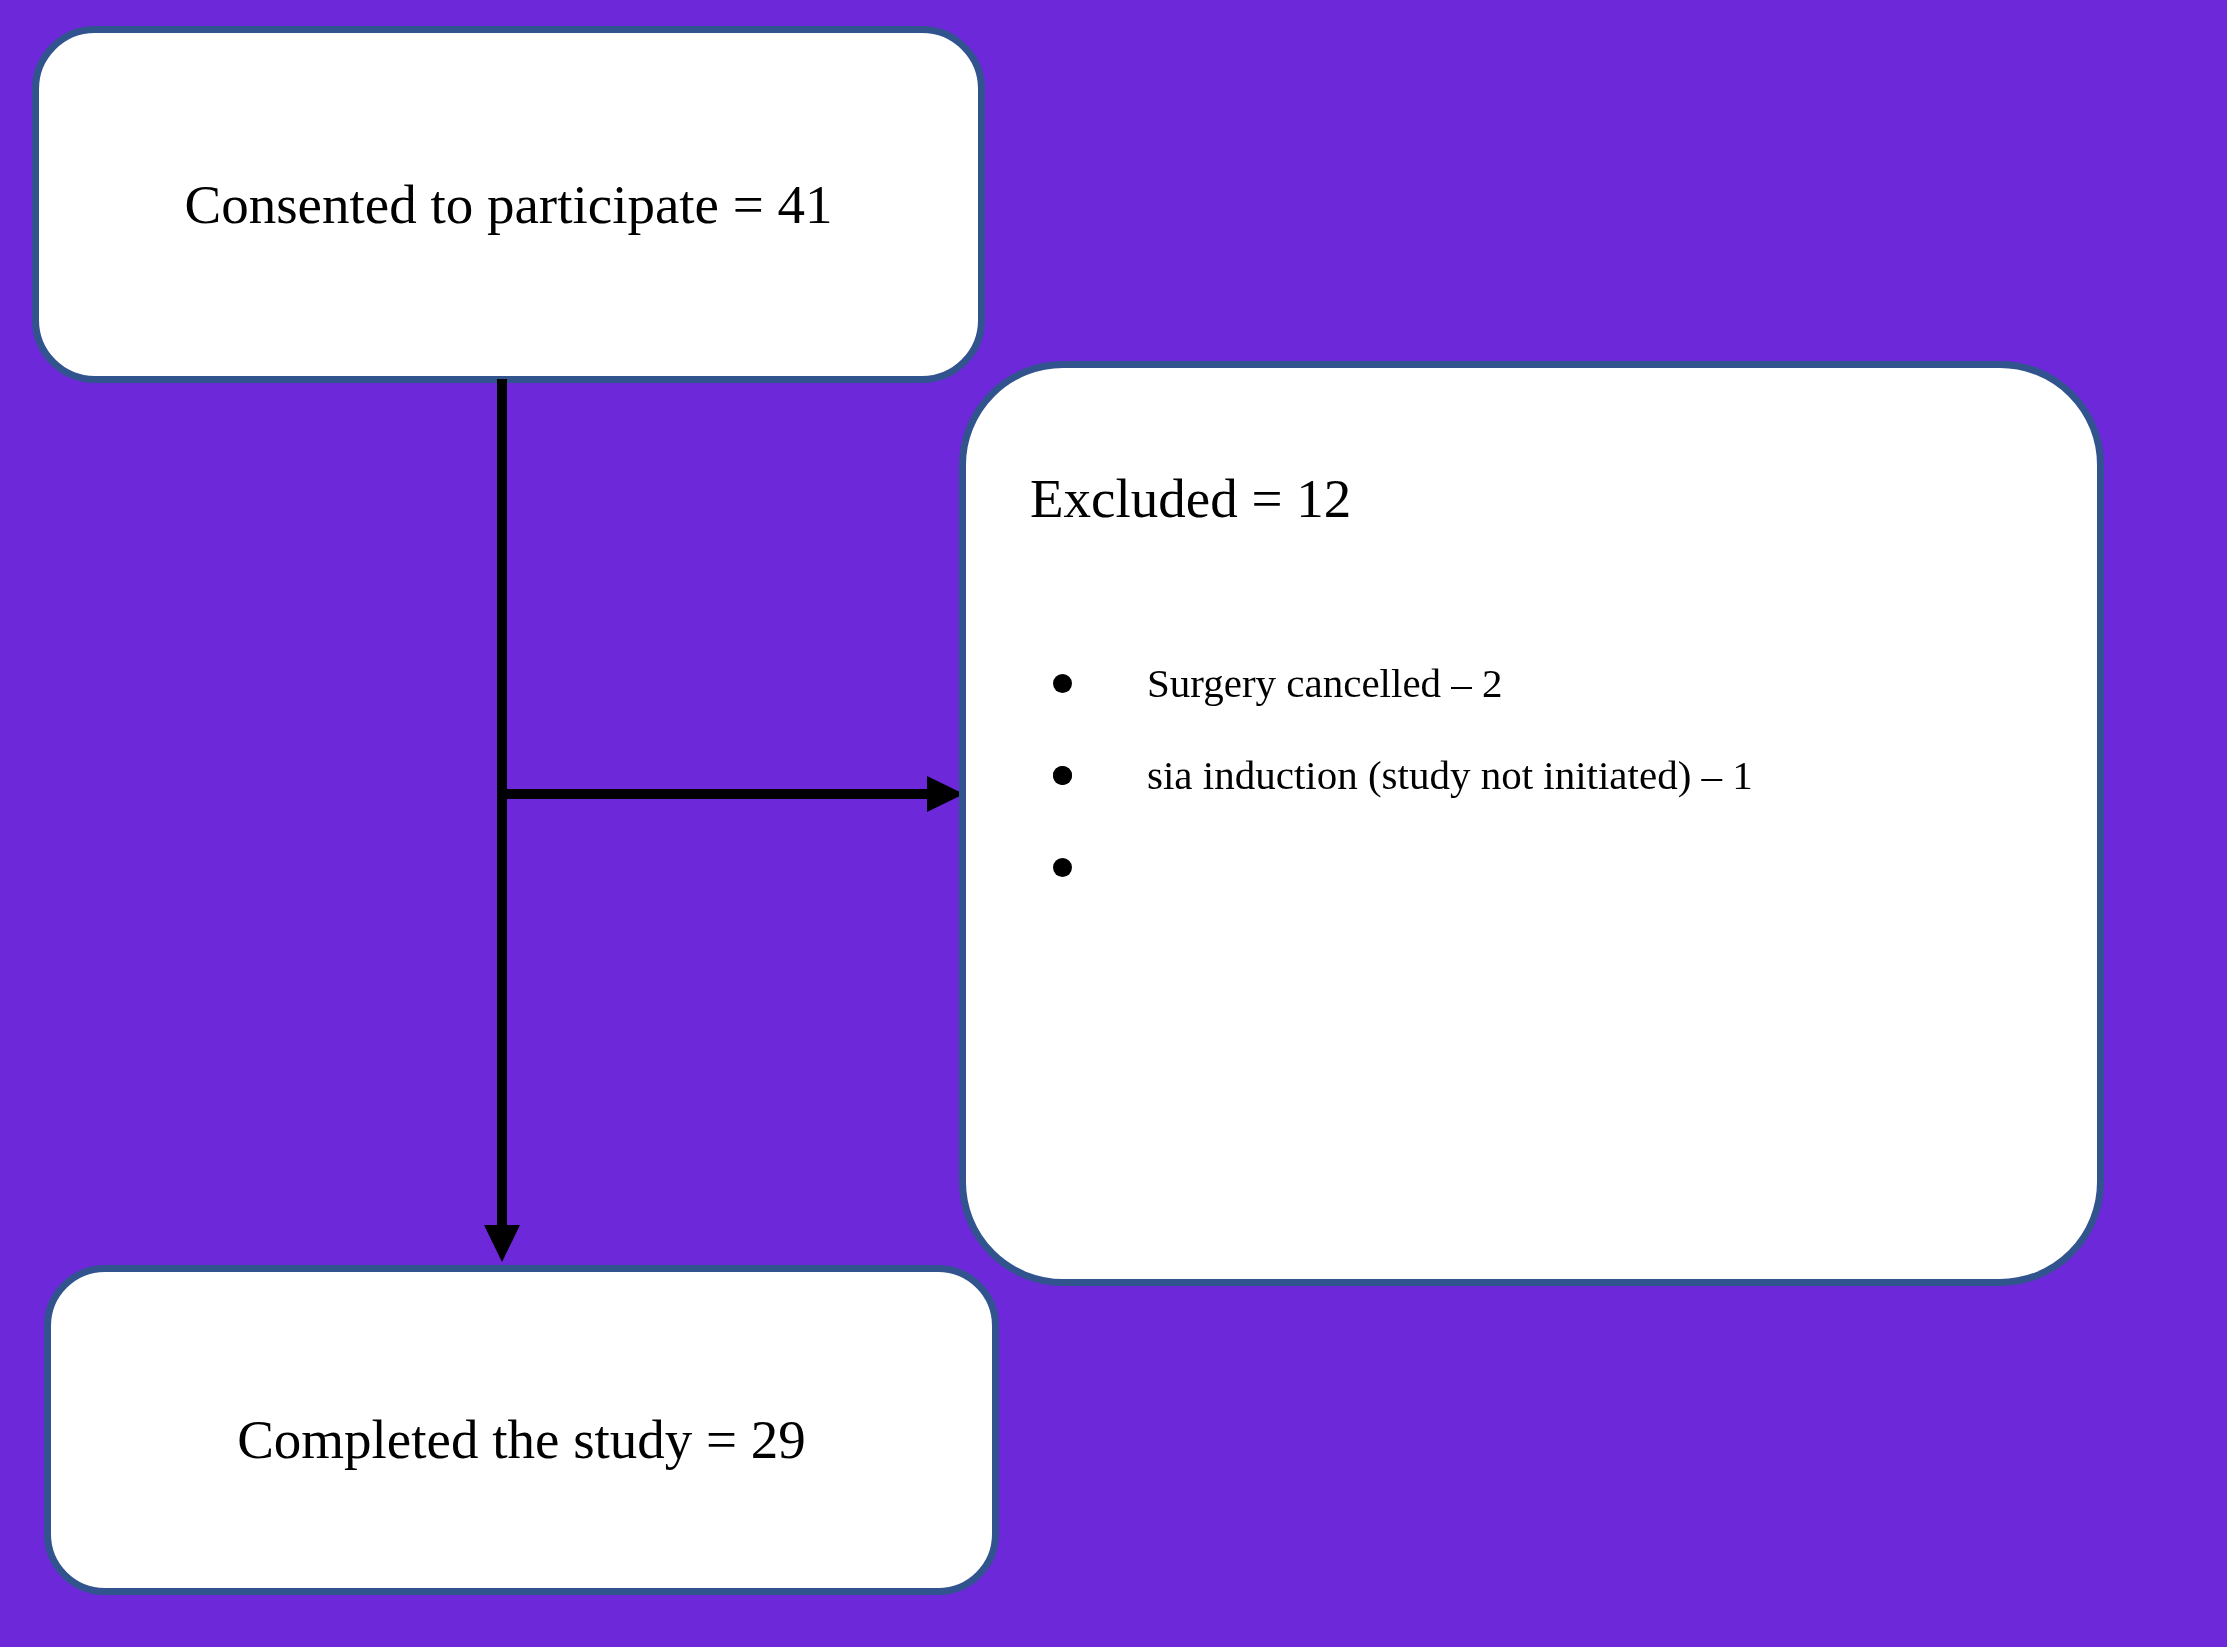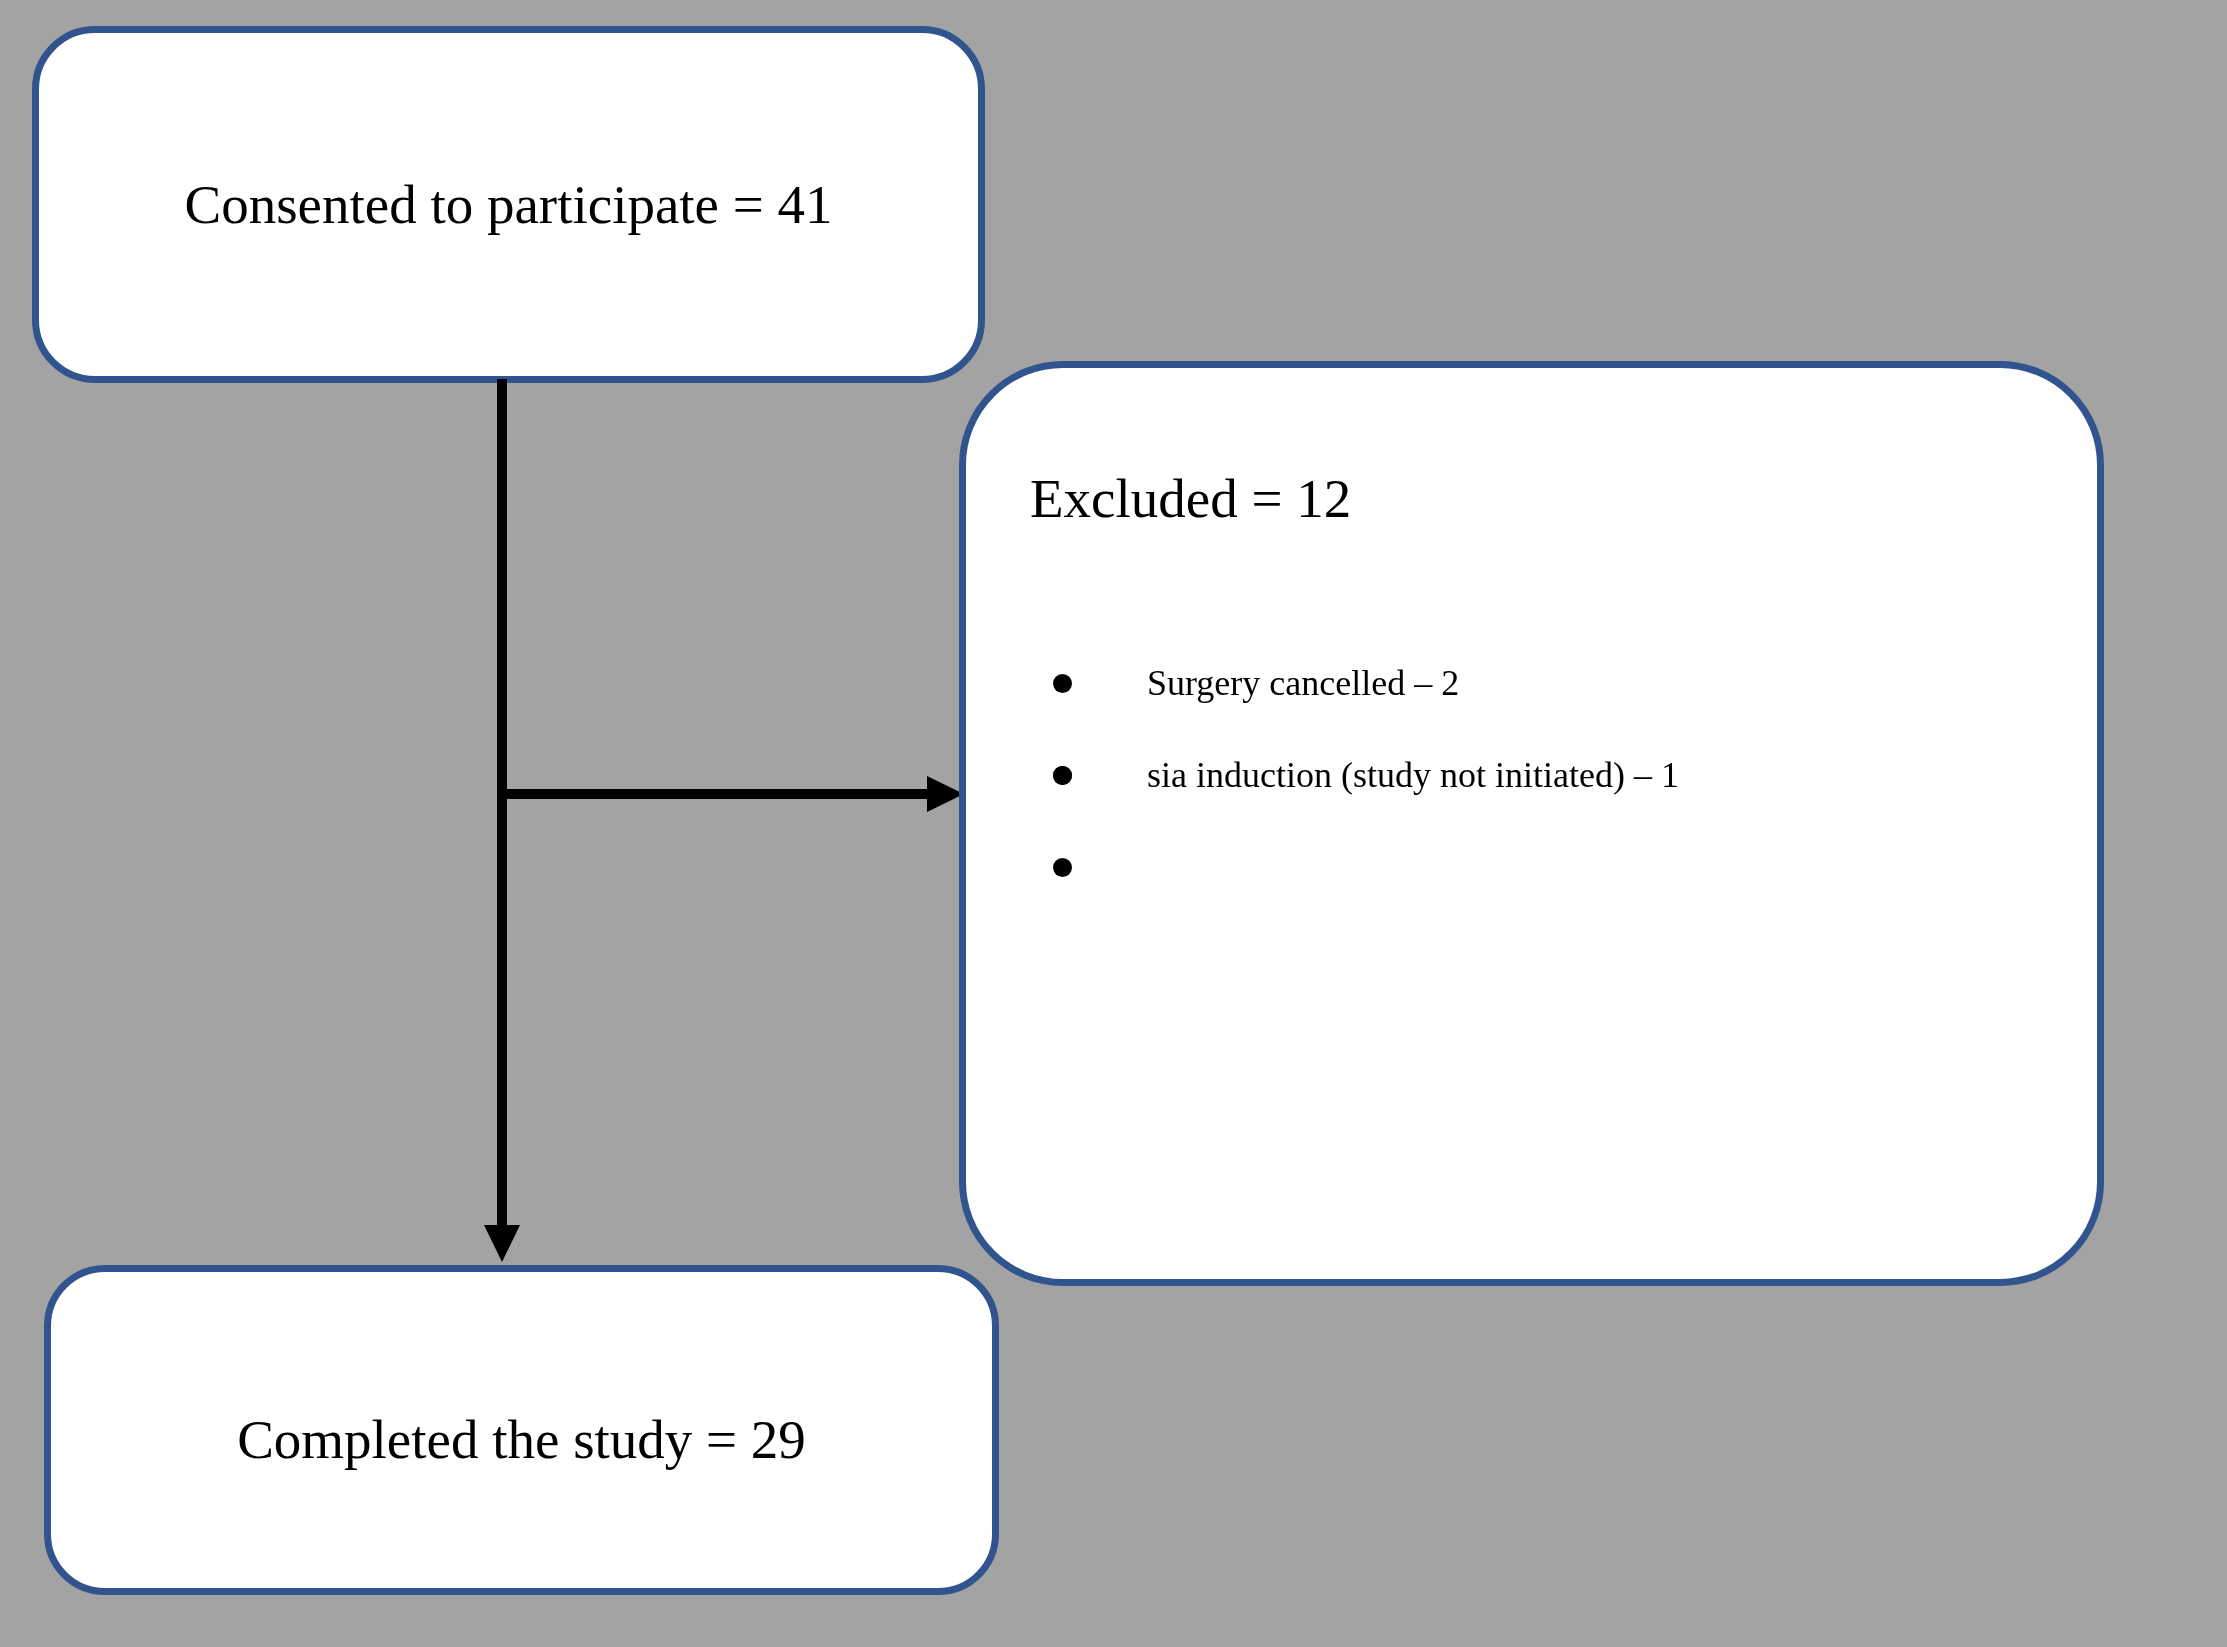--- a/index.html
+++ b/index.html
@@ -4,21 +4,21 @@
 <style>
   html, body {
     margin: 0;
     padding: 0;
     background: #ffffff;
   }
   .canvas {
     position: relative;
     width: 2227px;
     height: 1648px;
-    background: #a3a3a3;
+    background: #6d28d9;
     font-family: "Liberation Serif", serif;
     color: #000000;
     overflow: hidden;
   }
   .flowbox {
     position: absolute;
     box-sizing: border-box;
     background: #ffffff;
     border: 7.6px solid #31548F;
   }
@@ -61,21 +61,21 @@
   }
   ul.excluded-list {
     list-style: none;
     margin: 0;
     padding: 0;
   }
   ul.excluded-list li {
     position: relative;
     padding-left: 181px;
     padding-right: 92px;
-    font-size: 36px;
+    font-size: 41px;
     line-height: 92px;
   }
   ul.excluded-list .dot {
     position: absolute;
     left: 87px;
     top: 37px;
     width: 19.3px;
     height: 19.3px;
     border-radius: 50%;
     background: #000000;

